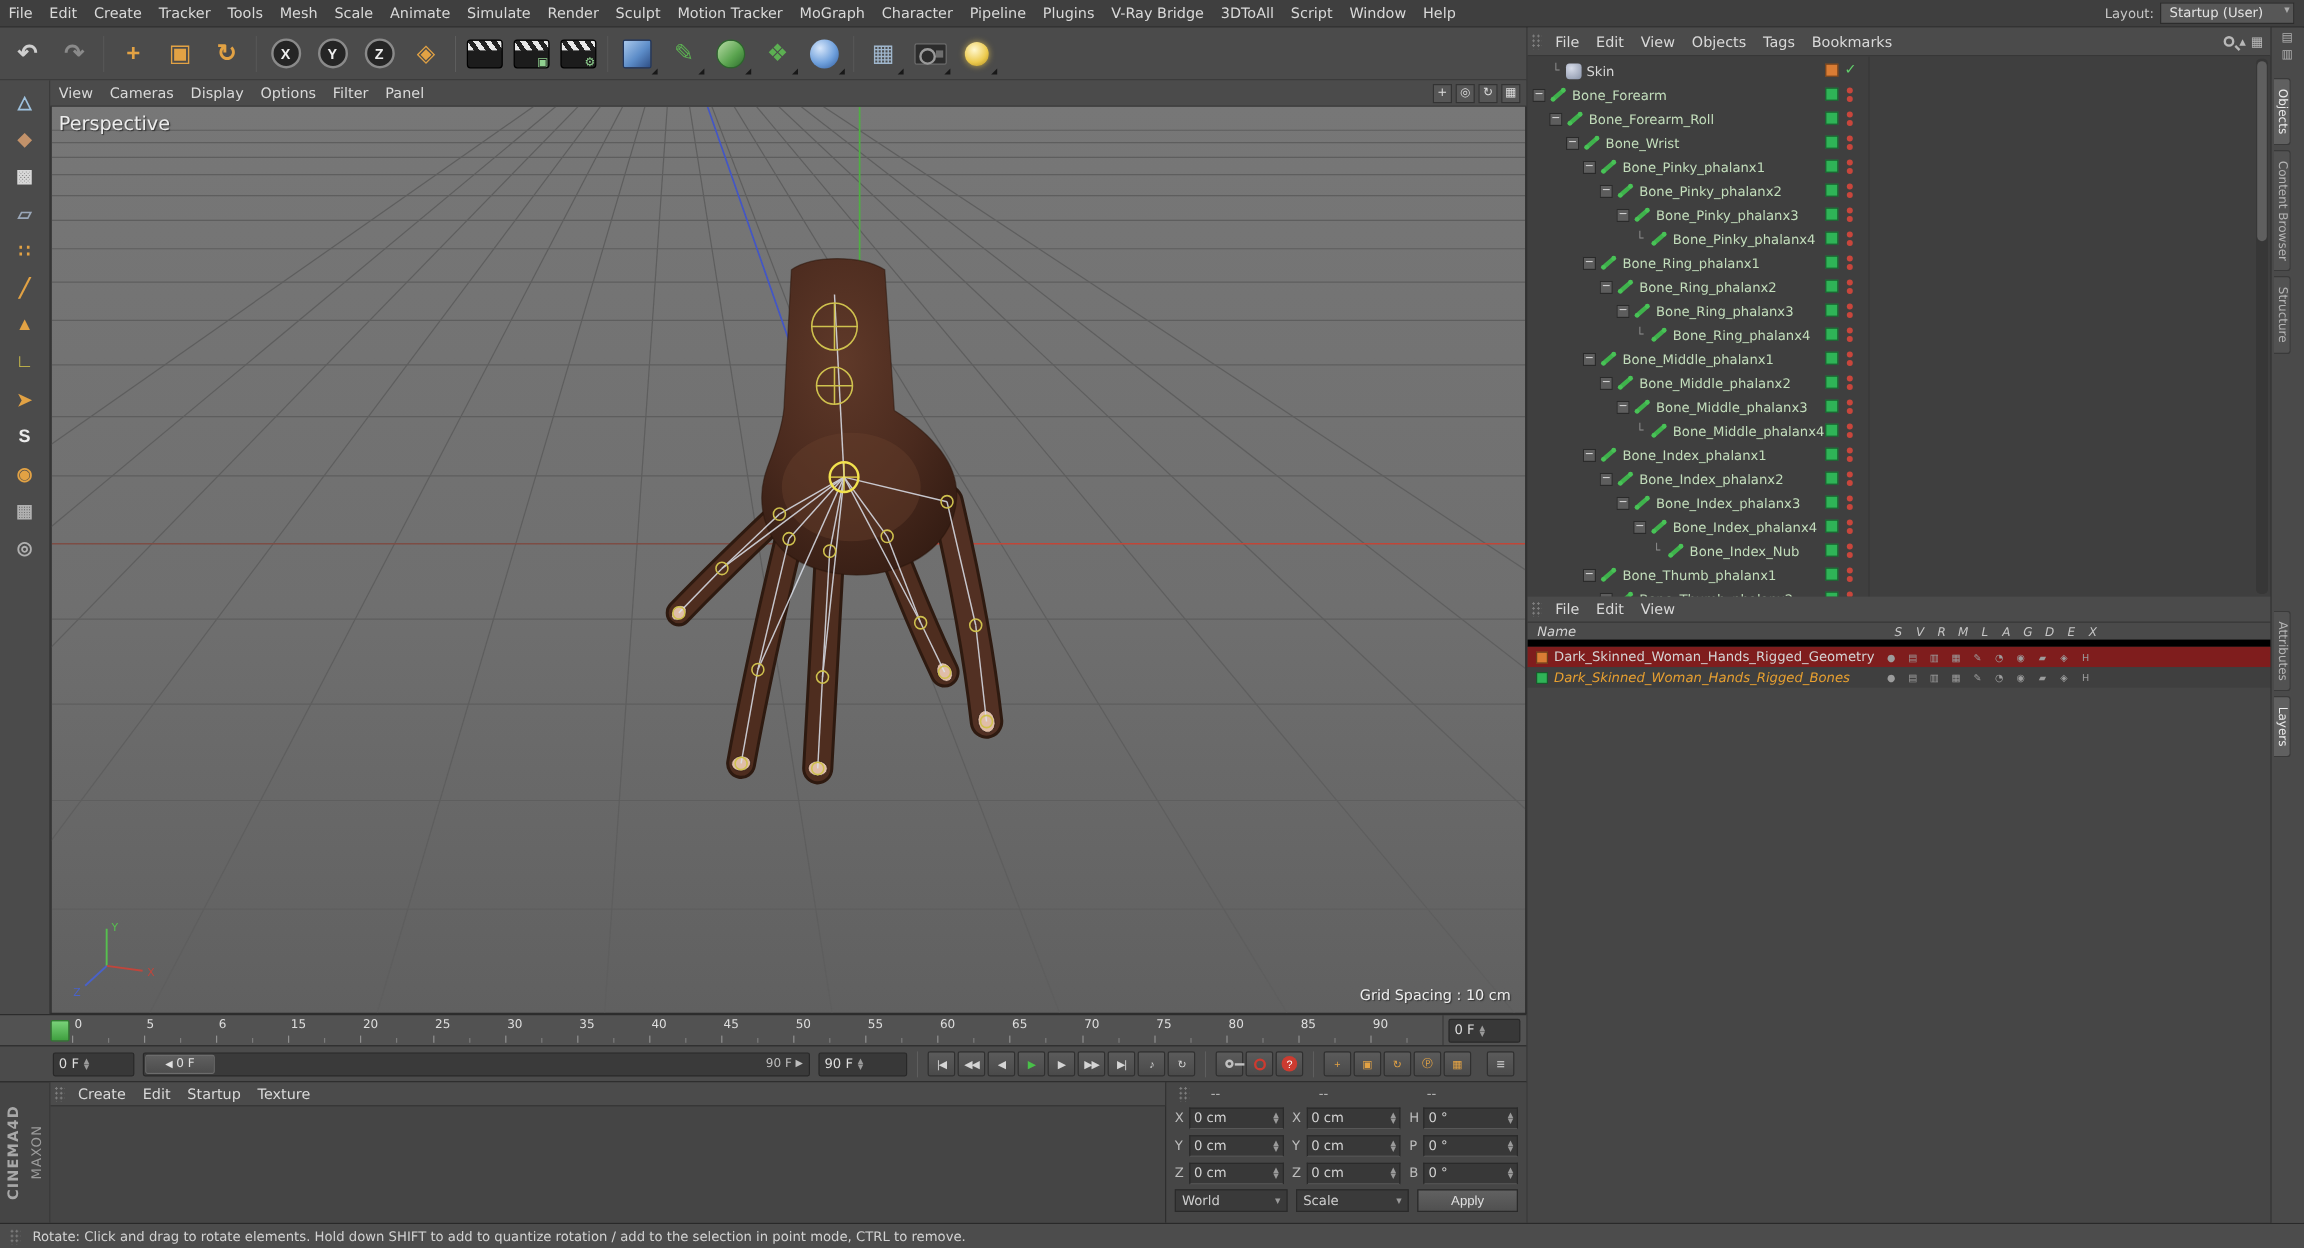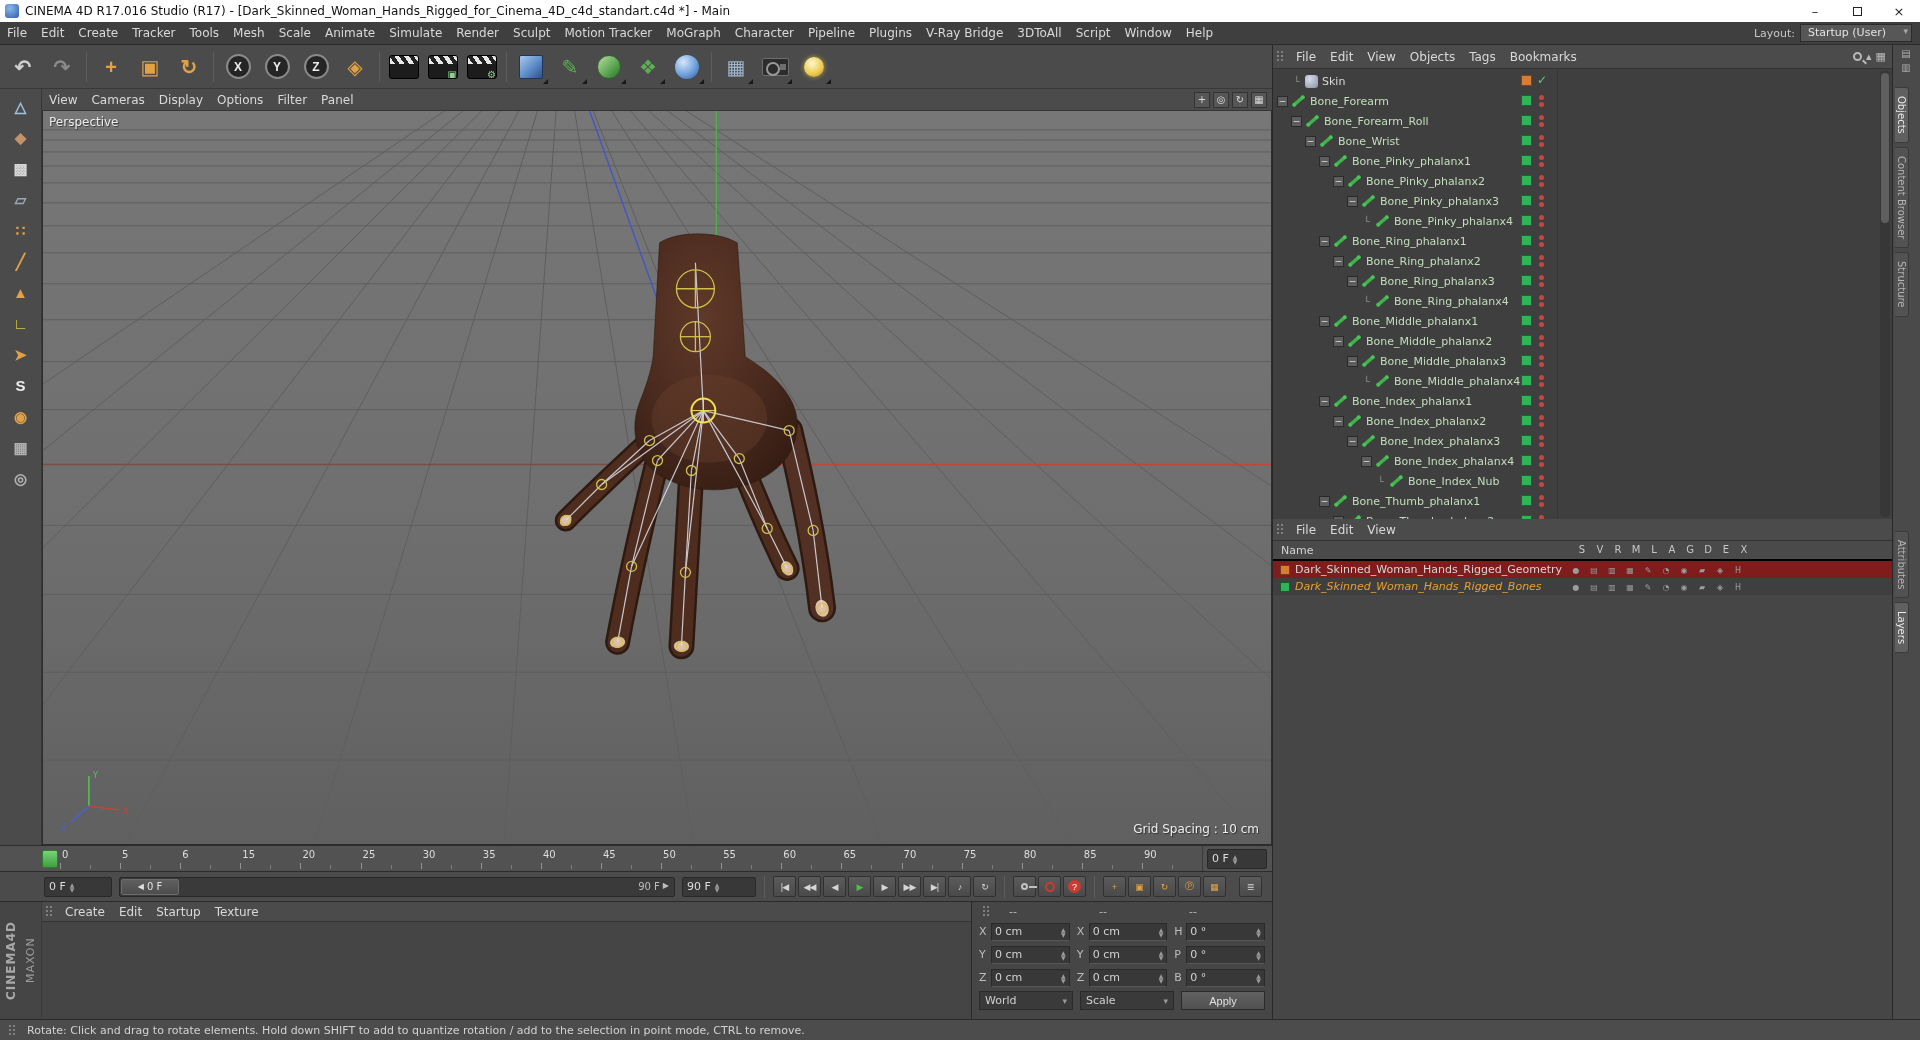--- a/index.html
+++ b/index.html
@@ -56,21 +56,21 @@
   .mid { flex:1; display:flex; min-height:0; }
   .palette { width:42px; flex:none; background:#4b4b4b; border-right:1px solid #383838; display:flex; flex-direction:column; align-items:center; padding-top:3px; gap:2px; }
   .pbtn { width:34px; height:29px; background:none; border:none; display:flex; align-items:center; justify-content:center; cursor:default; }
   .viewport-col { flex:1; display:flex; flex-direction:column; min-width:0; }
   .vp-menu { height:22px; background:#4b4b4b; border-bottom:1px solid #353535; display:flex; align-items:center; font-size:12px; flex:none; }
   .vp-nav-box { margin-left:auto; display:flex; gap:3px; padding-right:5px; }
   .vp-nav { width:16px; height:16px; background:#565656; border:1px solid #333; color:#ddd; font-size:10px;
             display:flex; align-items:center; justify-content:center; }
   .viewport { flex:1; position:relative; overflow:hidden; background:linear-gradient(#777777,#6f6f6f 55%,#606060); border:1px solid #2d2d2d; border-top:none; }
   .viewport svg { position:absolute; inset:0; width:100%; height:100%; }
-  .vp-label { position:absolute; top:4px; left:6px; color:#ececec; font-size:12px; text-shadow:1px 1px 1px rgba(0,0,0,.55); }
+  .vp-label { position:absolute; top:4px; left:6px; color:#ececec; font-size:16px; text-shadow:1px 1px 1px rgba(0,0,0,.55); }
   .grid-spacing { position:absolute; bottom:8px; right:12px; color:#efefef; font-size:12px; text-shadow:1px 1px 1px rgba(0,0,0,.5); }
 
   
   .ruler { height:26px; background:#525252; border-top:1px solid #2c2c2c; display:flex; align-items:stretch; padding-left:40px; flex:none; }
   .playhead { width:16px; height:18px; margin:4px 2px 0 2px; flex:none; border-radius:2px;
               background:linear-gradient(#79d379,#3f9f3f); border:1px solid #2e7c2e; }
   .ruler-ticks { flex:1; display:flex; position:relative; }
   .tick { position:relative; flex:1; }
   .tick span { position:absolute; top:3px; left:2px; font-size:10px; color:#dedede; }
   .tick::after { content:""; position:absolute; left:0; bottom:2px; width:1px; height:6px; background:#919191; }
@@ -142,21 +142,21 @@
   .skin-ic { width:13px; height:13px; border-radius:3px; background:radial-gradient(circle at 35% 30%,#d6dbe8,#8892a8); flex:none; }
   .tlabel { margin-left:4px; color:#c3debc; }
   .tlabel.tskin { color:#d8d8d8; }
   .chip { position:absolute; left:248px; top:4px; width:11px; height:11px; background:#2fb457; border:1px solid rgba(0,0,0,.45); }
   .omdots { position:absolute; left:266px; top:4px; display:flex; flex-direction:column; gap:2px; }
   .omdots i { width:5px; height:5px; border-radius:50%; background:#c8463c; }
   .omcheck { position:absolute; left:264px; top:2px; color:#62d06c; font-size:12px; }
   .om-scroll { position:absolute; right:2px; top:2px; width:10px; bottom:2px; background:#373737; border-radius:4px; }
   .om-thumb { position:absolute; left:1px; right:1px; top:2px; height:150px; background:#5f5f5f; border-radius:4px; }
 
-  .lm-header { height:20px; background:#4a4a4a; border-bottom:2px solid #000000; position:relative; display:flex; align-items:center; font-size:11px; flex:none; }
+  .lm-header { height:20px; background:#4a4a4a; border-bottom:6px solid #000000; position:relative; display:flex; align-items:center; font-size:11px; flex:none;font-style:italic; }
   .lm-name { padding-left:8px; color:#d2d2d2; }
   .lm-col { position:absolute; top:3px; width:18px; text-align:center; font-size:10px; color:#c6c6c6; }
   .lm-rows { flex:none; }
   .lm-row { height:17px; position:relative; display:flex; align-items:center; font-size:11px; background:#3f3f3f; }
   .lm-row.alt { background:#7f1d1d; }
   .chip2 { position:absolute; left:7px; width:10px; height:10px; border:1px solid rgba(0,0,0,.5); }
   .lm-label { position:absolute; left:22px; color:#d4d4d4; white-space:nowrap; }
   .lm-label.sel { color:#e8a030;font-style:italic; }
   .lm-ic { position:absolute; top:50%; transform:translateY(-50%); font-size:8px; color:#9c9c9c; width:12px; text-align:center; }
   .rp-filler { flex:1; background:#464646; }
@@ -169,31 +169,20 @@
   .vtab.active { background:#606060; color:#ebebeb; }
 
   
   .statusbar { height:21px; background:#4c4c4c; border-top:1px solid #292929; display:flex; align-items:center; gap:6px; padding:0 5px; font-size:11px; color:#d2d2d2; flex:none; }
 </style>
 </head>
 <body>
 
 <div class="app">
 
-  <div class="titlebar">
-    <span class="app-icon"></span>
-    <span class="title-text">CINEMA 4D R17.016 Studio (R17) - [Dark_Skinned_Woman_Hands_Rigged_for_Cinema_4D_c4d_standart.c4d *] - Main</span>
-    <div class="win-controls">
-      <span class="win-btn">–</span>
-      <span class="win-btn win-max">
-          <i></i>
-        </span>
-      <span class="win-btn">×</span>
-    </div>
-  </div>
 
   <div class="menubar">
     <div id="main-menu-items" style="display:flex">
         <span class="menu-item">File</span>
         <span class="menu-item">Edit</span>
         <span class="menu-item">Create</span>
         <span class="menu-item">Tracker</span>
         <span class="menu-item">Tools</span>
         <span class="menu-item">Mesh</span>
         <span class="menu-item">Scale</span>

